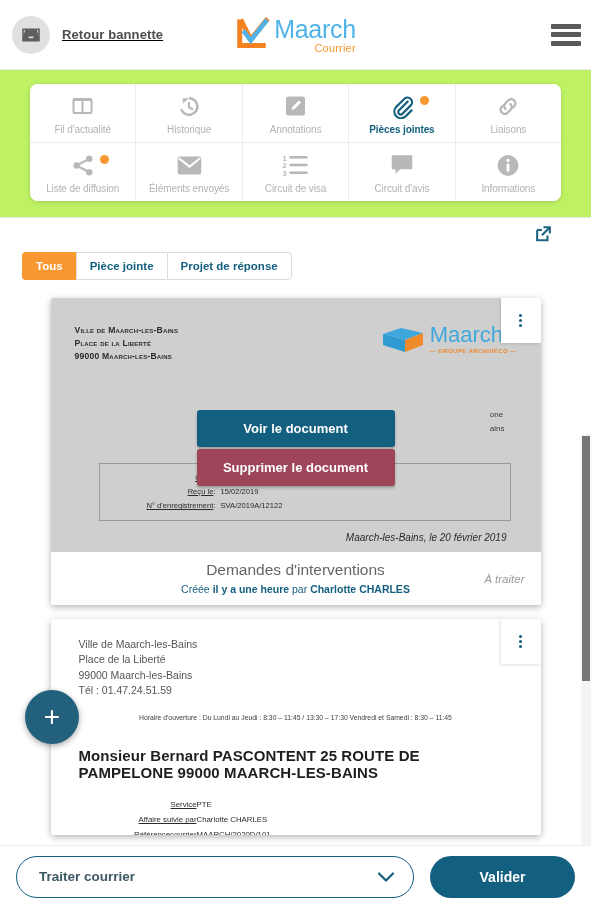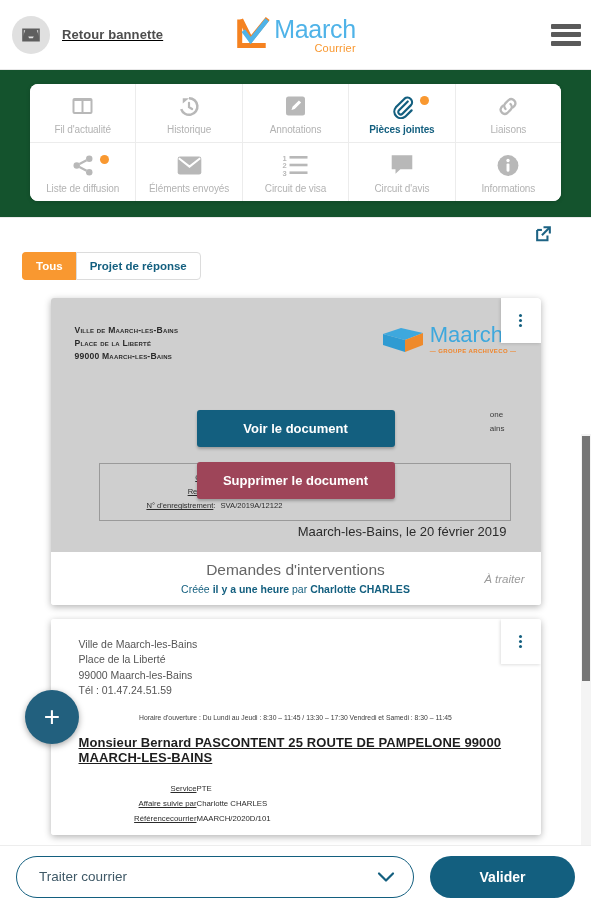--- a/index.html
+++ b/index.html
@@ -44,21 +44,21 @@
   .burger {
     position: absolute; right: 10px; top: 50%; transform: translateY(-50%);
     width: 30px; height: 22px;
     display: flex; flex-direction: column; justify-content: space-between;
     cursor: pointer;
   }
   .burger i { display: block; height: 5px; background: #5a5a5a; border-radius: 1px; }
 
   
   .tabs-shell {
-    width: 591px; background: #14532d;
+    width: 591px; background: #bef264;
     padding: 14px 30px 16px 30px;
   }
   .tabs-card {
     background: #ffffff;
     border-radius: 8px;
     box-shadow: 0 1px 4px rgba(0,0,0,.16);
     overflow: hidden;
   }
   .tab-row { display: flex; }
   .tab-row:first-child { border-bottom: 1px solid #ececec; }
@@ -149,42 +149,41 @@
   }
   .objbox {
     position: absolute; left: 48px; right: 30px; top: 165px;
     border: 1px solid #9a9a9a; padding: 7px 8px;
     font-size: 7.6px; color: #2b2b2b; line-height: 1.85;
   }
   .objbox u { text-decoration: underline; }
   .objline { display: flex; gap: 5px; }
   .objline .k { width: 108px; text-align: right; flex: none; }
   .signline {
-    position: absolute; right: 34px; top: 226px;
-    font-size: 13px; color: #2b2b2b;
+    position: absolute; right: 34px; top: 234px;
+    font-size: 10px; color: #2b2b2b; font-style: italic;
   }
 
   
   .letter2 { position: absolute; inset: 0; padding: 18px 28px; }
   .addr2 { font-size: 10.5px; color: #555; line-height: 1.45; }
   .hours { margin-top: 16px; font-size: 6.8px; color: #3d3d3d; text-align: center; }
   .recip {
-    margin-top: 14px; font-size: 13px; font-weight: bold; color: #1e1e1e;
+    margin-top: 26px; font-size: 15px; font-weight: bold; color: #1e1e1e;
     letter-spacing: .1px;
-    text-decoration: underline;
   }
   .meta2 { margin-top: 16px; font-size: 7.8px; color: #2b2b2b; line-height: 1.95; }
   .meta2 .row { display: flex; gap: 0; }
   .meta2 .k { width: 118px; text-align: right; flex: none; text-decoration: underline; }
   .obj2 { margin-top: 12px; }
 
   
   .ov-btns {
     position: absolute; left: 0; right: 0; top: 112px;
-    display: flex; flex-direction: column; align-items: center; gap: 15px;
+    display: flex; flex-direction: column; align-items: center; gap: 2px;
     z-index: 5;
   }
   .ov-btn {
     width: 198px; padding: 11px 0;
     text-align: center; color: #ffffff;
     font-size: 13px; font-weight: bold;
     border: none; border-radius: 3px; cursor: pointer;
     box-shadow: 0 2px 3px rgba(0,0,0,.25);
     font-family: "Liberation Sans", sans-serif;
   }
@@ -233,21 +232,21 @@
     background: #ffffff;
     display: flex; align-items: center; gap: 16px;
     padding: 0 16px;
     border-top: 1px solid #ededed;
     z-index: 50;
   }
   .select-pill {
     flex: 1 1 auto; height: 42px;
     border: 1px solid #135f7f; border-radius: 21px;
     display: flex; align-items: center; justify-content: space-between;
-    padding: 0 18px 0 22px; cursor: pointer; background: #fff;
+    padding: 0 18px 0 22px; cursor: pointer; background: #fff; font-weight: bold;
   }
   .select-val { font-size: 13.5px; color: #3e5866; }
   .valider {
     width: 145px; height: 42px; border-radius: 21px;
     background: #135f7f; color: #ffffff;
     font-size: 14px; font-weight: bold; border: none; cursor: pointer;
     font-family: "Liberation Sans", sans-serif;
   }
   svg { display: block; }
 </style>
@@ -412,20 +411,21 @@
         <path d="M4 7.5v13h13v-6" fill="none" stroke="#1d6384" stroke-width="2.6"></path>
         <path d="M4 7.5h6" fill="none" stroke="#1d6384" stroke-width="2.6"></path>
         <path d="M12 4h8v8" fill="none" stroke="#1d6384" stroke-width="2.6"></path>
         <path d="M19.4 4.8 10 14.2" fill="none" stroke="#1d6384" stroke-width="2.6"></path>
       </svg>
     </span>
   </div>
 
   <div class="chips">
     <div class="chip on">Tous</div>
+    <div class="chip">Pièce jointe</div>
     <div class="chip">Projet de réponse</div>
   </div>
 
   <div class="card">
     <div class="thumb grey">
 
       <div class="letter">
         <div class="addr-caps">
           <div>Ville de Maarch-les-Bains</div>
           <div>Place de la Liberté</div>

